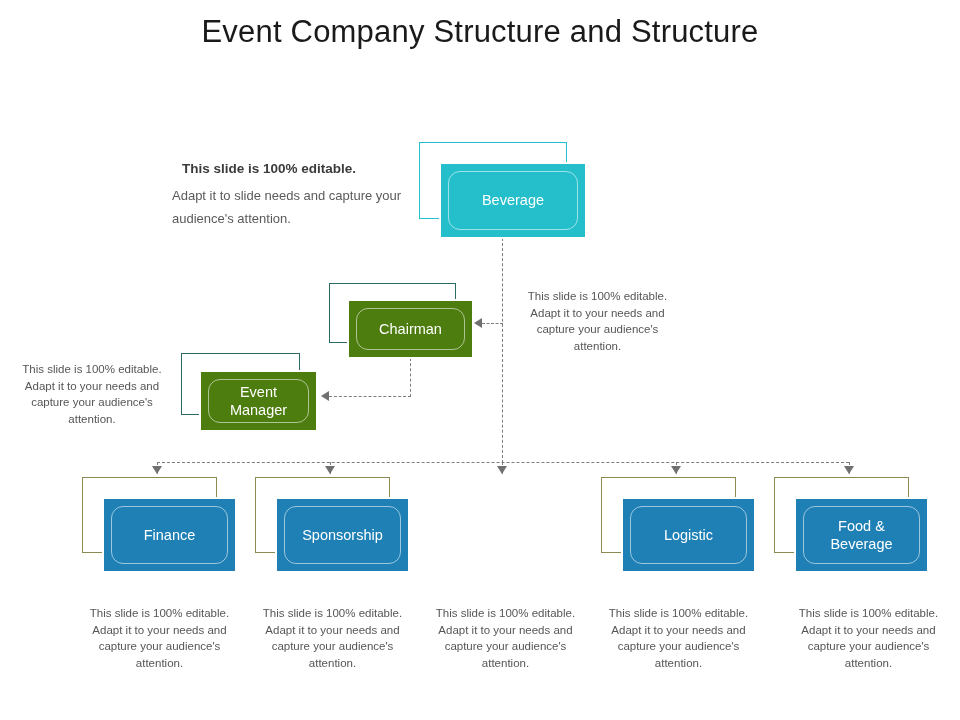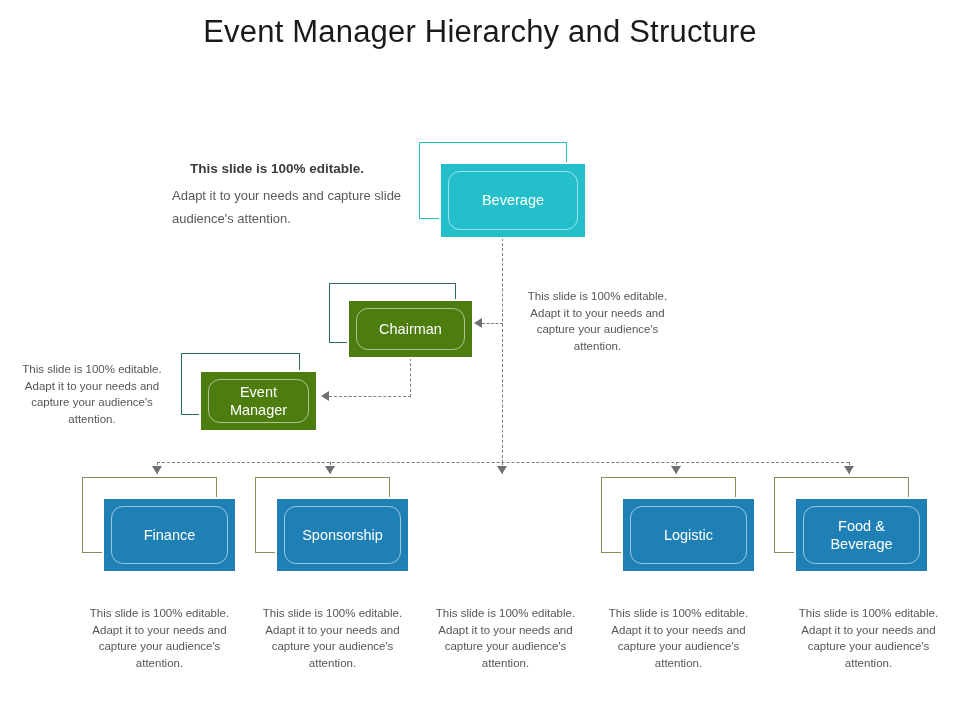--- a/index.html
+++ b/index.html
@@ -41,21 +41,21 @@
   .blurb {
     position: absolute;
     left: 172px;
     top: 160px;
     width: 230px;
   }
   .blurb-title {
     font-size: 13.5px;
     font-weight: bold;
     color: #3b3b3b;
-    margin: 0 0 7px 18px;
+    margin: 0 0 7px 10px;
     line-height: 1.35;
   }
   .blurb-body {
     font-size: 13px;
     color: #5a5a5a;
     line-height: 1.72;
     margin: 0;
   }
 
   
@@ -139,25 +139,25 @@
     border-top: 5px solid transparent;
     border-bottom: 5px solid transparent;
     border-right: 8px solid #707070;
   }
 </style>
 </head>
 <body>
 
 <div id="slide">
 
-  <div class="slide-title">Event Manager Hierarchy and Structure</div>
+  <div class="slide-title">Event Company Structure and Structure</div>
 
   <div class="blurb">
     <div class="blurb-title">This slide is 100% editable.</div>
-    <div class="blurb-body">Adapt it to your needs and capture slide audience's attention.</div>
+    <div class="blurb-body">Adapt it to slide needs and capture your audience's attention.</div>
   </div>
 
   <div class="conn v" style="left:502px; top:238px; height:225px;"></div>
 
   <div class="conn h" style="left:482px; top:323px; width:21px;"></div>
   <div class="arrow-left" style="left:474px; top:318px;"></div>
 
   <div class="conn v" style="left:410px; top:358px; height:39px;"></div>
   <div class="conn h" style="left:329px; top:396px; width:82px;"></div>
   <div class="arrow-left" style="left:321px; top:391px;"></div>

